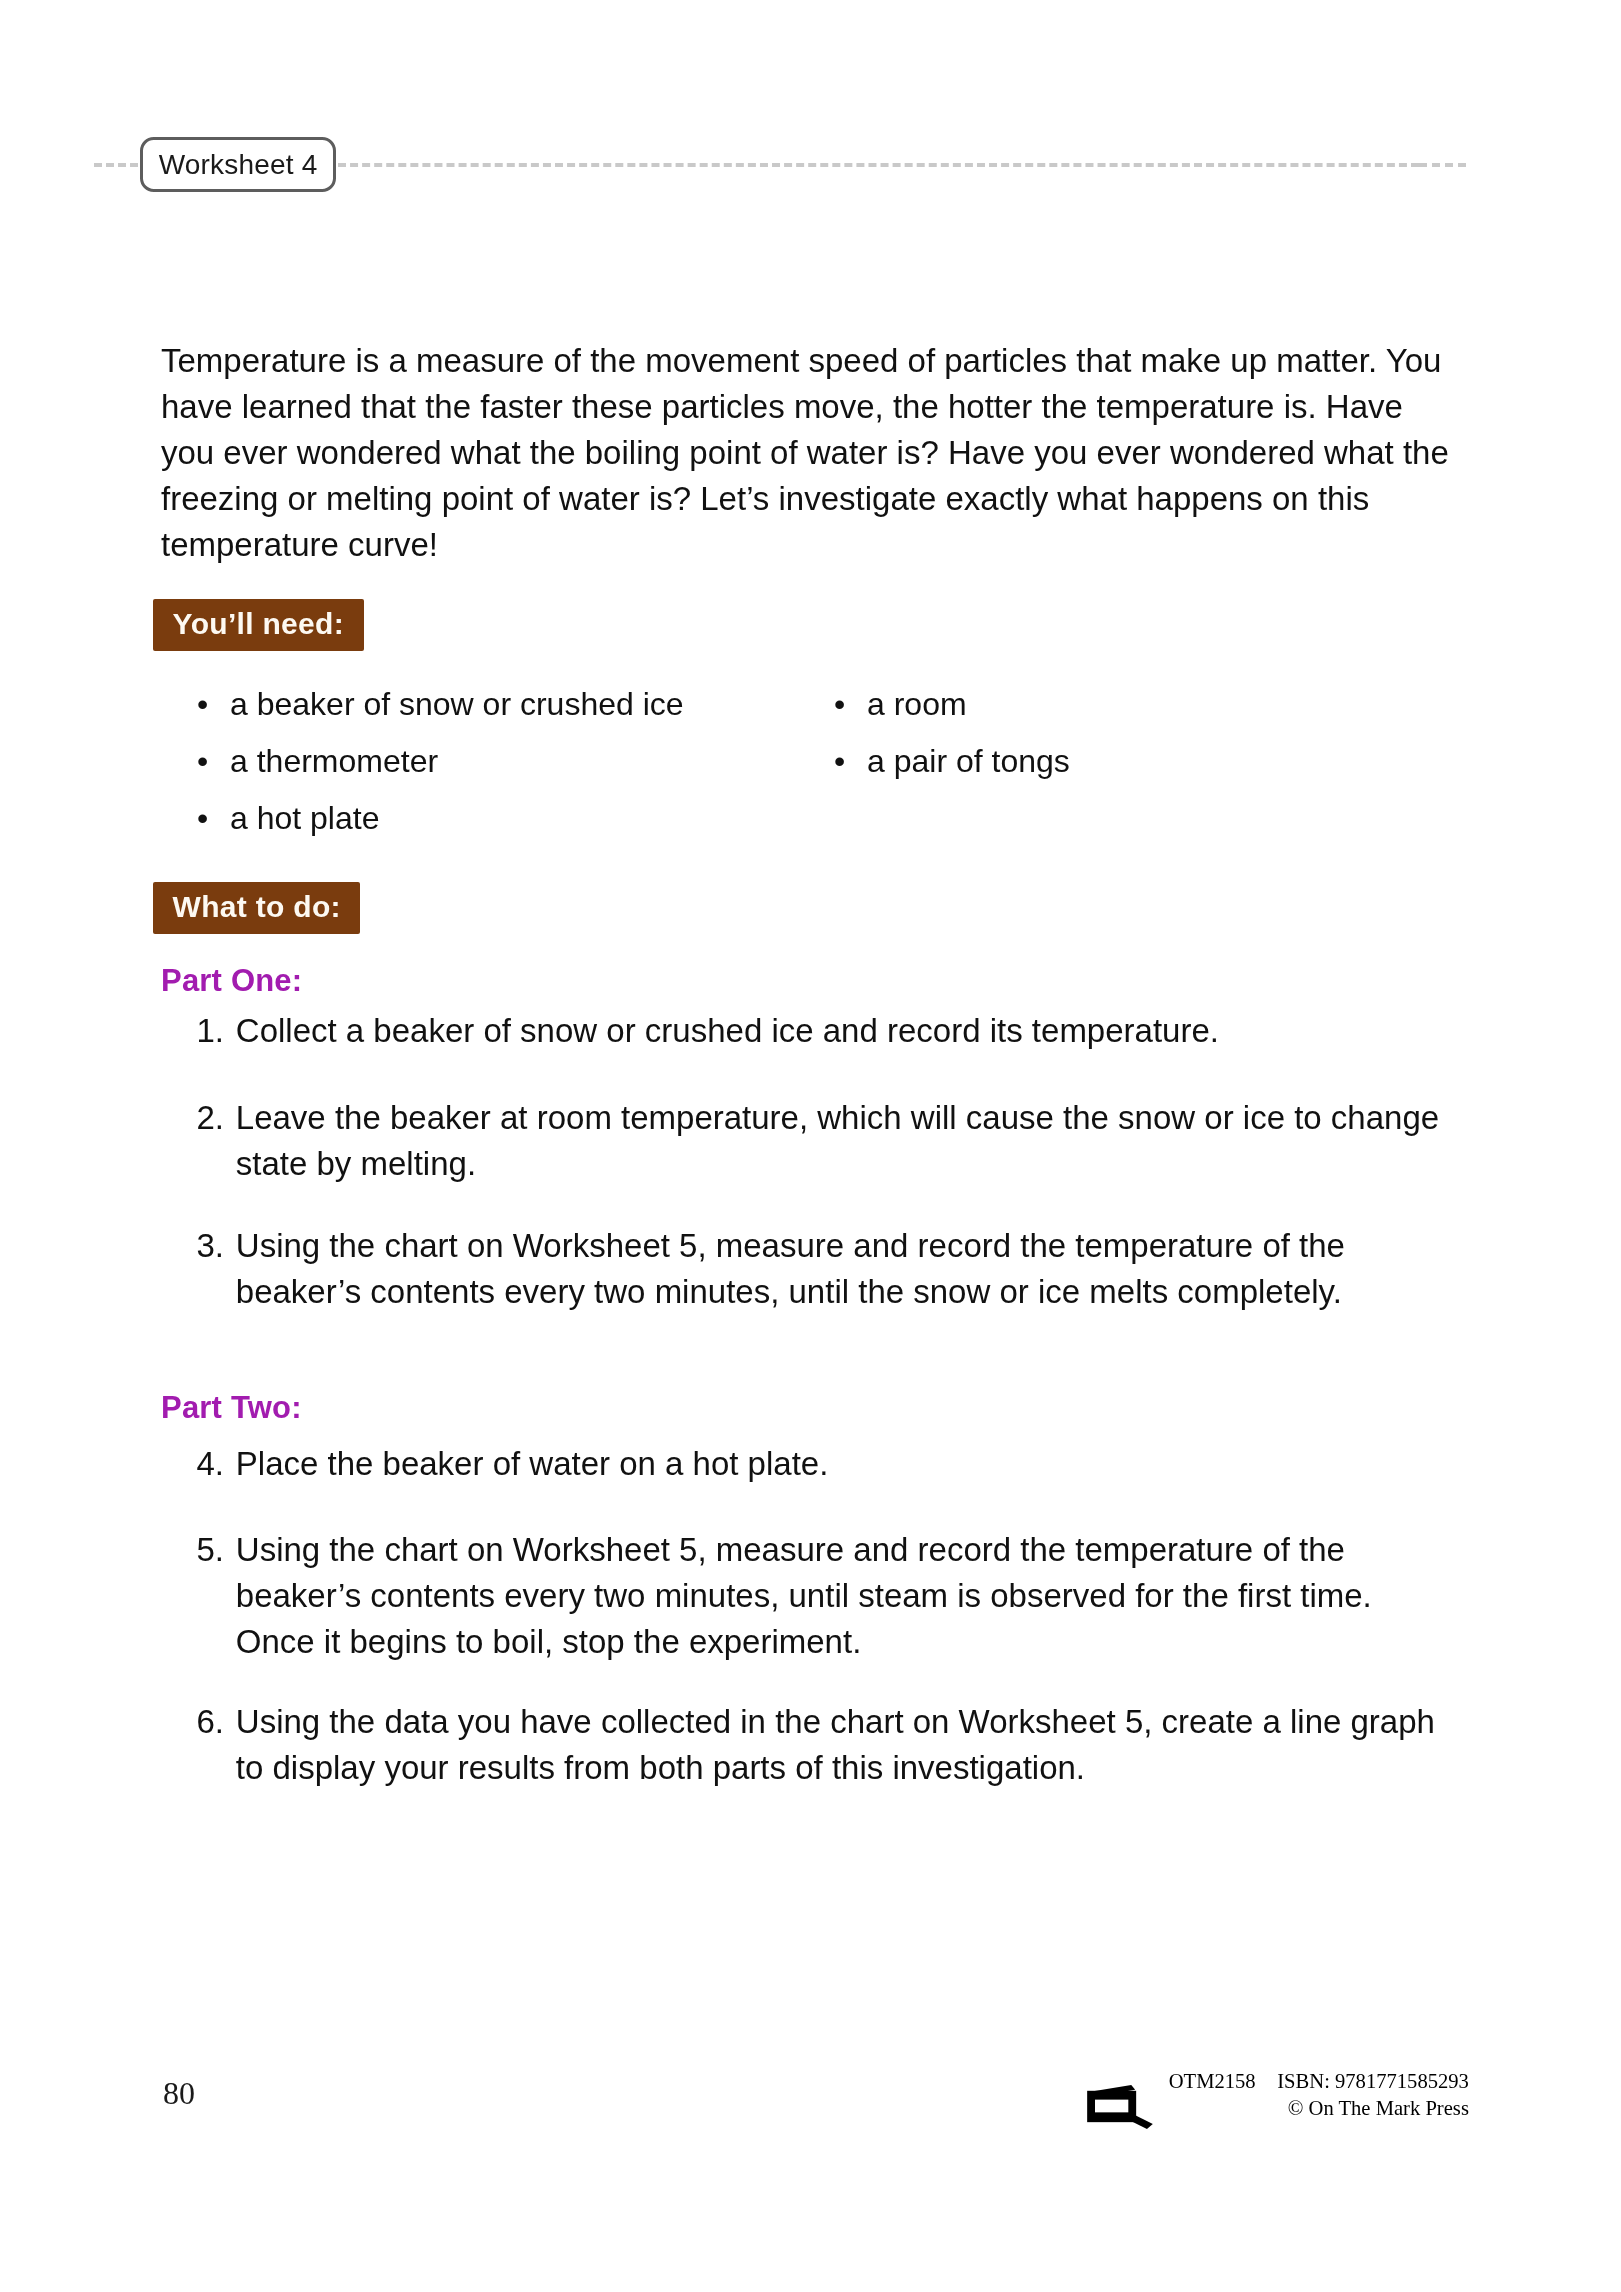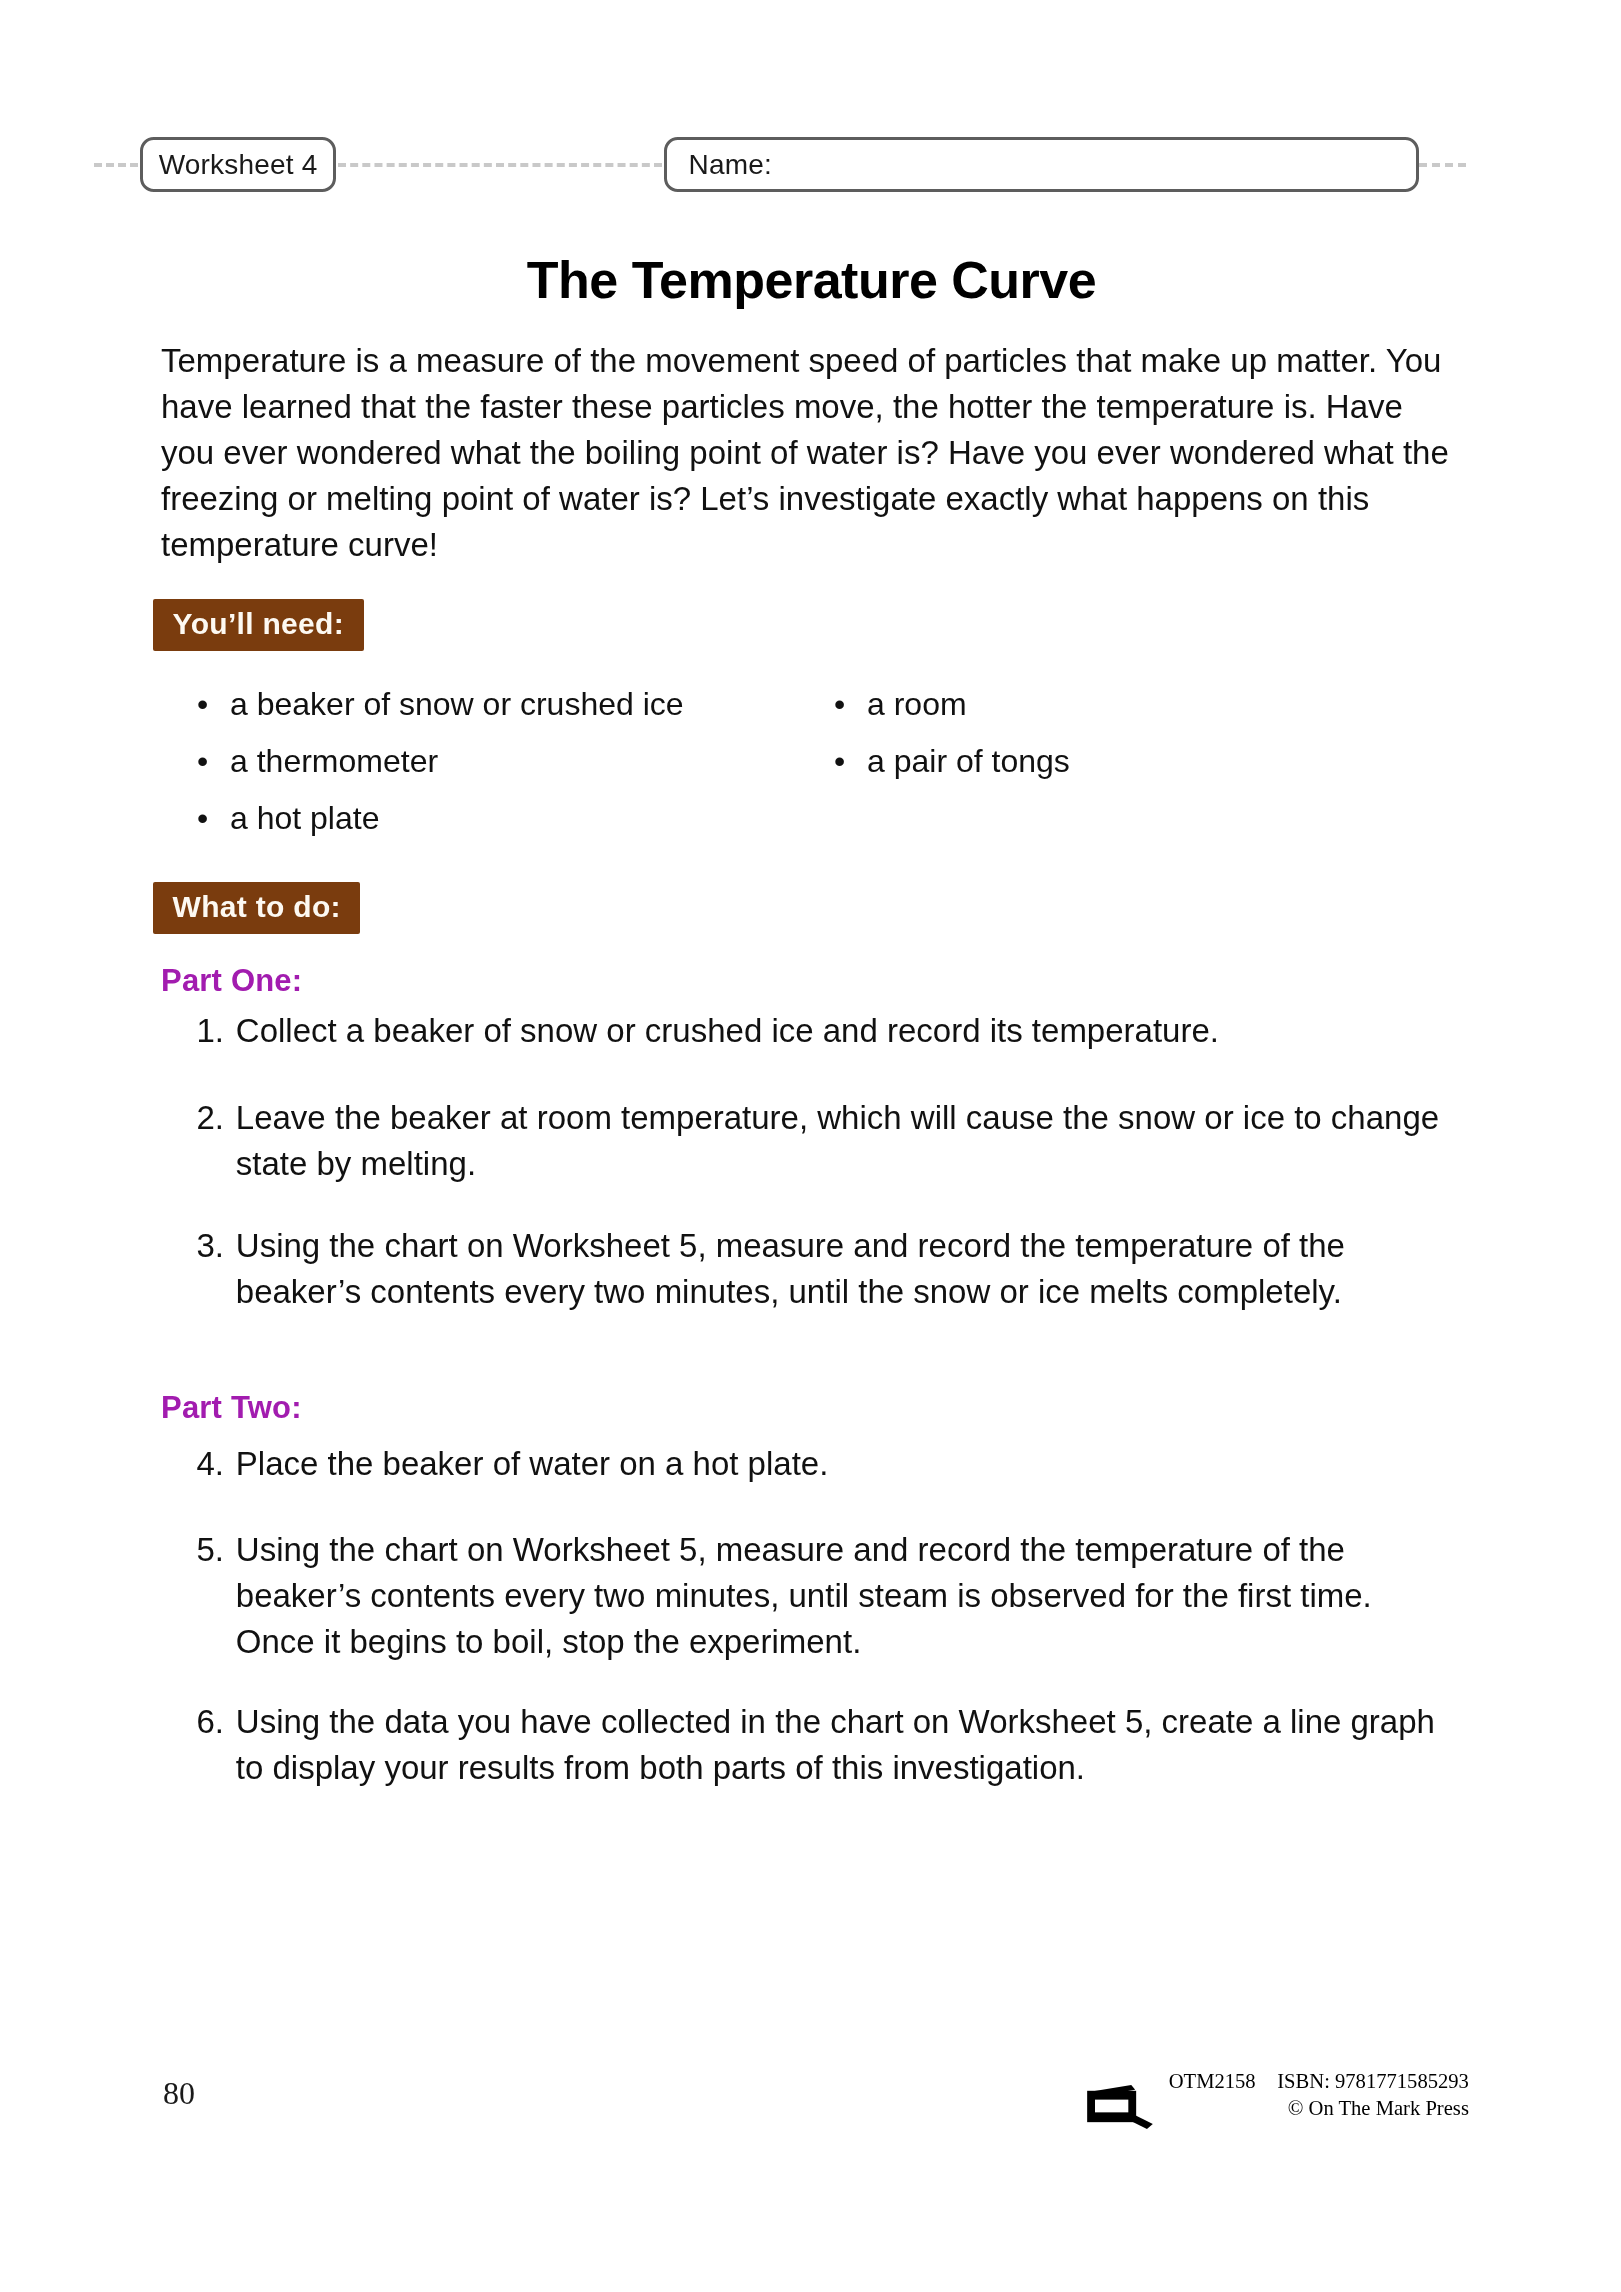--- a/index.html
+++ b/index.html
@@ -200,27 +200,23 @@
 <body>
 
 <div class="page">
 
   <div class="header-row">
     <div class="dash-seg dash-left"></div>
     <div class="chip chip-worksheet">
       <span>Worksheet 4</span>
     </div>
     <div class="dash-seg dash-mid"></div>
-    <div class="chip chip-name">
-      <span>Name:</span>
-    </div>
     <div class="dash-seg dash-right"></div>
   </div>
 
-  <div class="title">The Temperature Curve</div>
 
   <div class="intro">Temperature is a measure of the movement speed of particles that make up matter. You have learned that the faster these particles move, the hotter the temperature is. Have you ever wondered what the boiling point of water is? Have you ever wondered what the freezing or melting point of water is? Let’s investigate exactly what happens on this temperature curve!</div>
 
   <div class="badge badge-need">You’ll need:</div>
 
   <div class="needs">
     <div class="needs-col col-left">
       <div class="need-item">
         <span class="need-bullet">•</span>
         <span>a beaker of snow or crushed ice</span>

